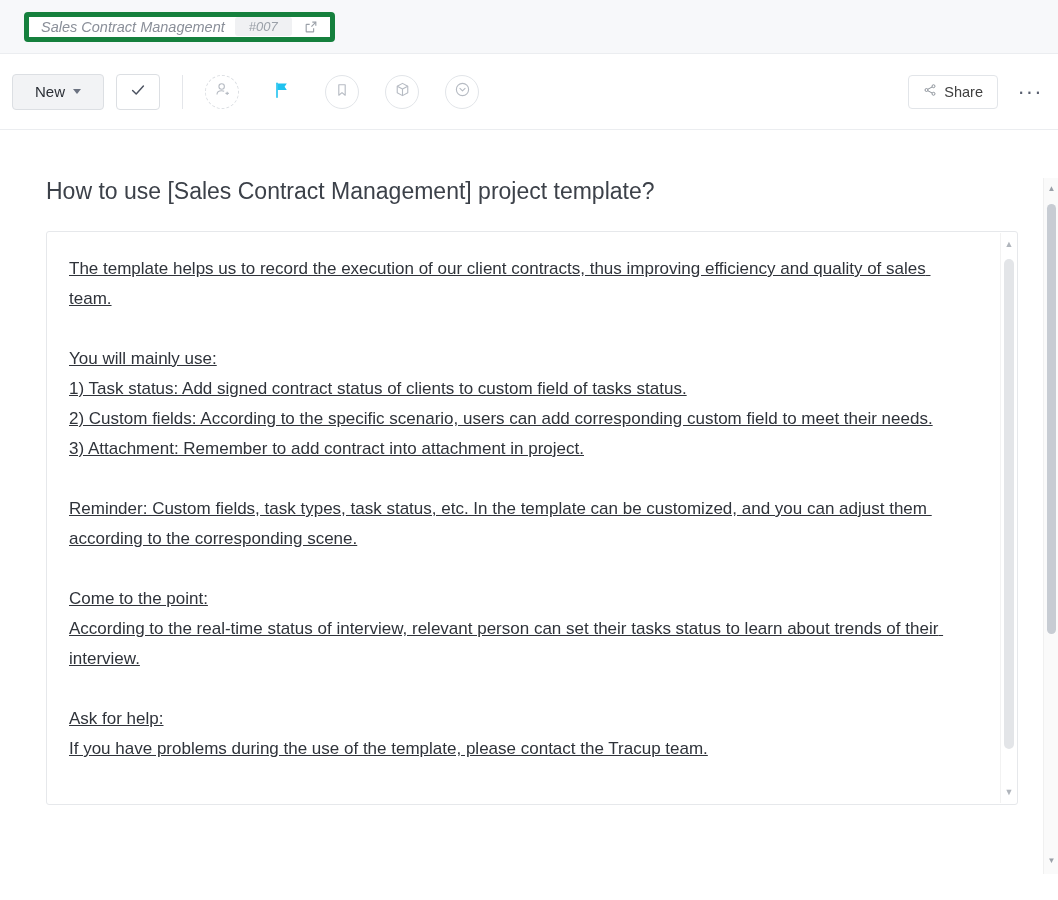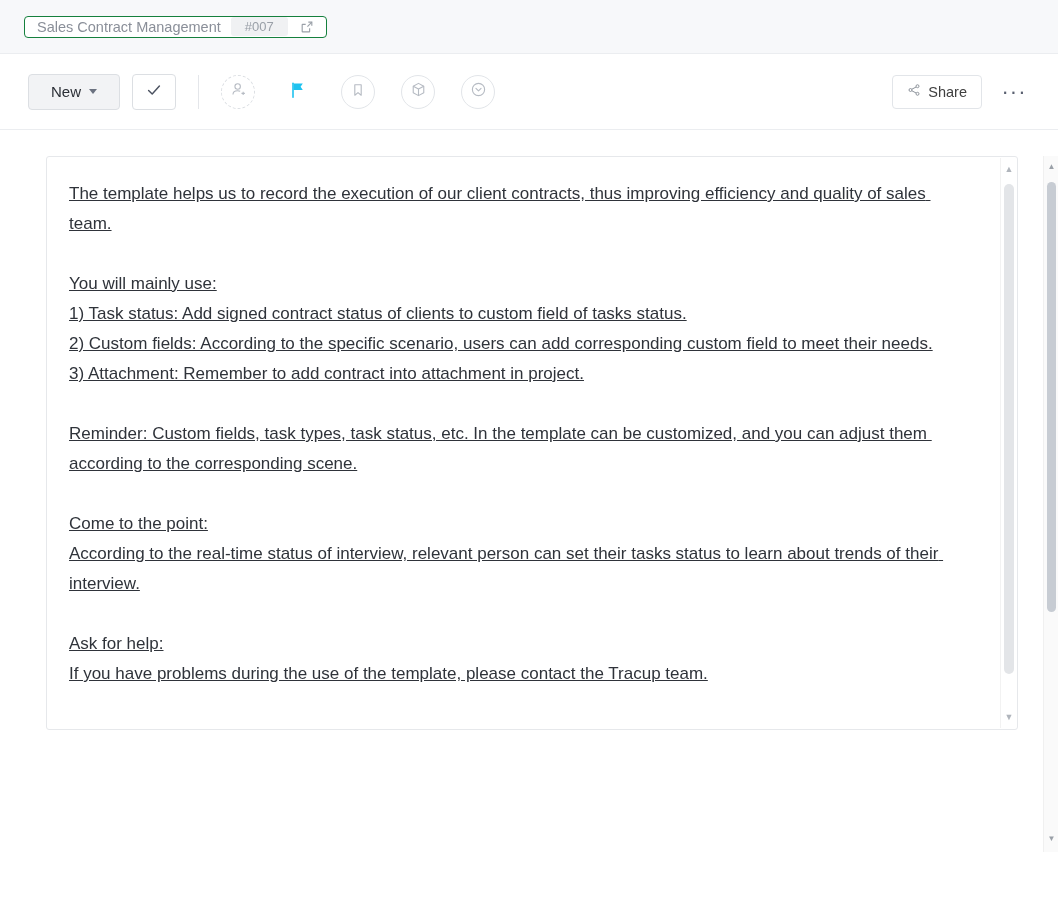--- a/index.html
+++ b/index.html
@@ -18,24 +18,25 @@
     border-bottom: 1px solid #ebedf0;
     display: flex;
     align-items: center;
     padding-left: 24px;
   }
   .tab-chip {
     display: flex;
     align-items: center;
     gap: 10px;
     background: #ffffff;
-    border: 1px solid #15803d;
+    border: 5px solid #15803d;
     border-radius: 4px;
-    height: 22px;
+    height: 30px;
     padding: 0 10px 0 12px;
+    font-style: italic;
   }
   .tab-title {
     font-size: 14.5px;
     color: #8a8f99;
     white-space: nowrap;
   }
   .tab-id {
     font-size: 13px;
     color: #9aa0a8;
     background: #f0f1f3;
@@ -48,21 +49,21 @@
     color: #9aa0a8;
   }
 
   
   .toolbar {
     height: 76px;
     background: #ffffff;
     border-bottom: 1px solid #ebedf0;
     display: flex;
     align-items: center;
-    padding: 0 28px;
+    padding: 0 12px;
   }
   .btn-new {
     height: 36px;
     min-width: 92px;
     border: 1px solid #dcdfe3;
     border-radius: 4px;
     background: #f2f3f5;
     display: flex;
     align-items: center;
     justify-content: center;
@@ -315,20 +316,21 @@
   </div>
 
   <div class="btn-more">
     <span>···</span>
   </div>
 </div>
 
 <div class="content-wrap">
 
   <div class="content-inner">
+    <h1 class="doc-title">How to use [Sales Contract Management] project template?</h1>
 
     <div class="editor-box">
       <div class="editor-body">The template helps us to record the execution of our client contracts, thus improving efficiency and quality of sales team.
 
 You will mainly use:
 1) Task status: Add signed contract status of clients to custom field of tasks status.
 2) Custom fields: According to the specific scenario, users can add corresponding custom field to meet their needs.
 3) Attachment: Remember to add contract into attachment in project.
 
 Reminder: Custom fields, task types, task status, etc. In the template can be customized, and you can adjust them according to the corresponding scene.

